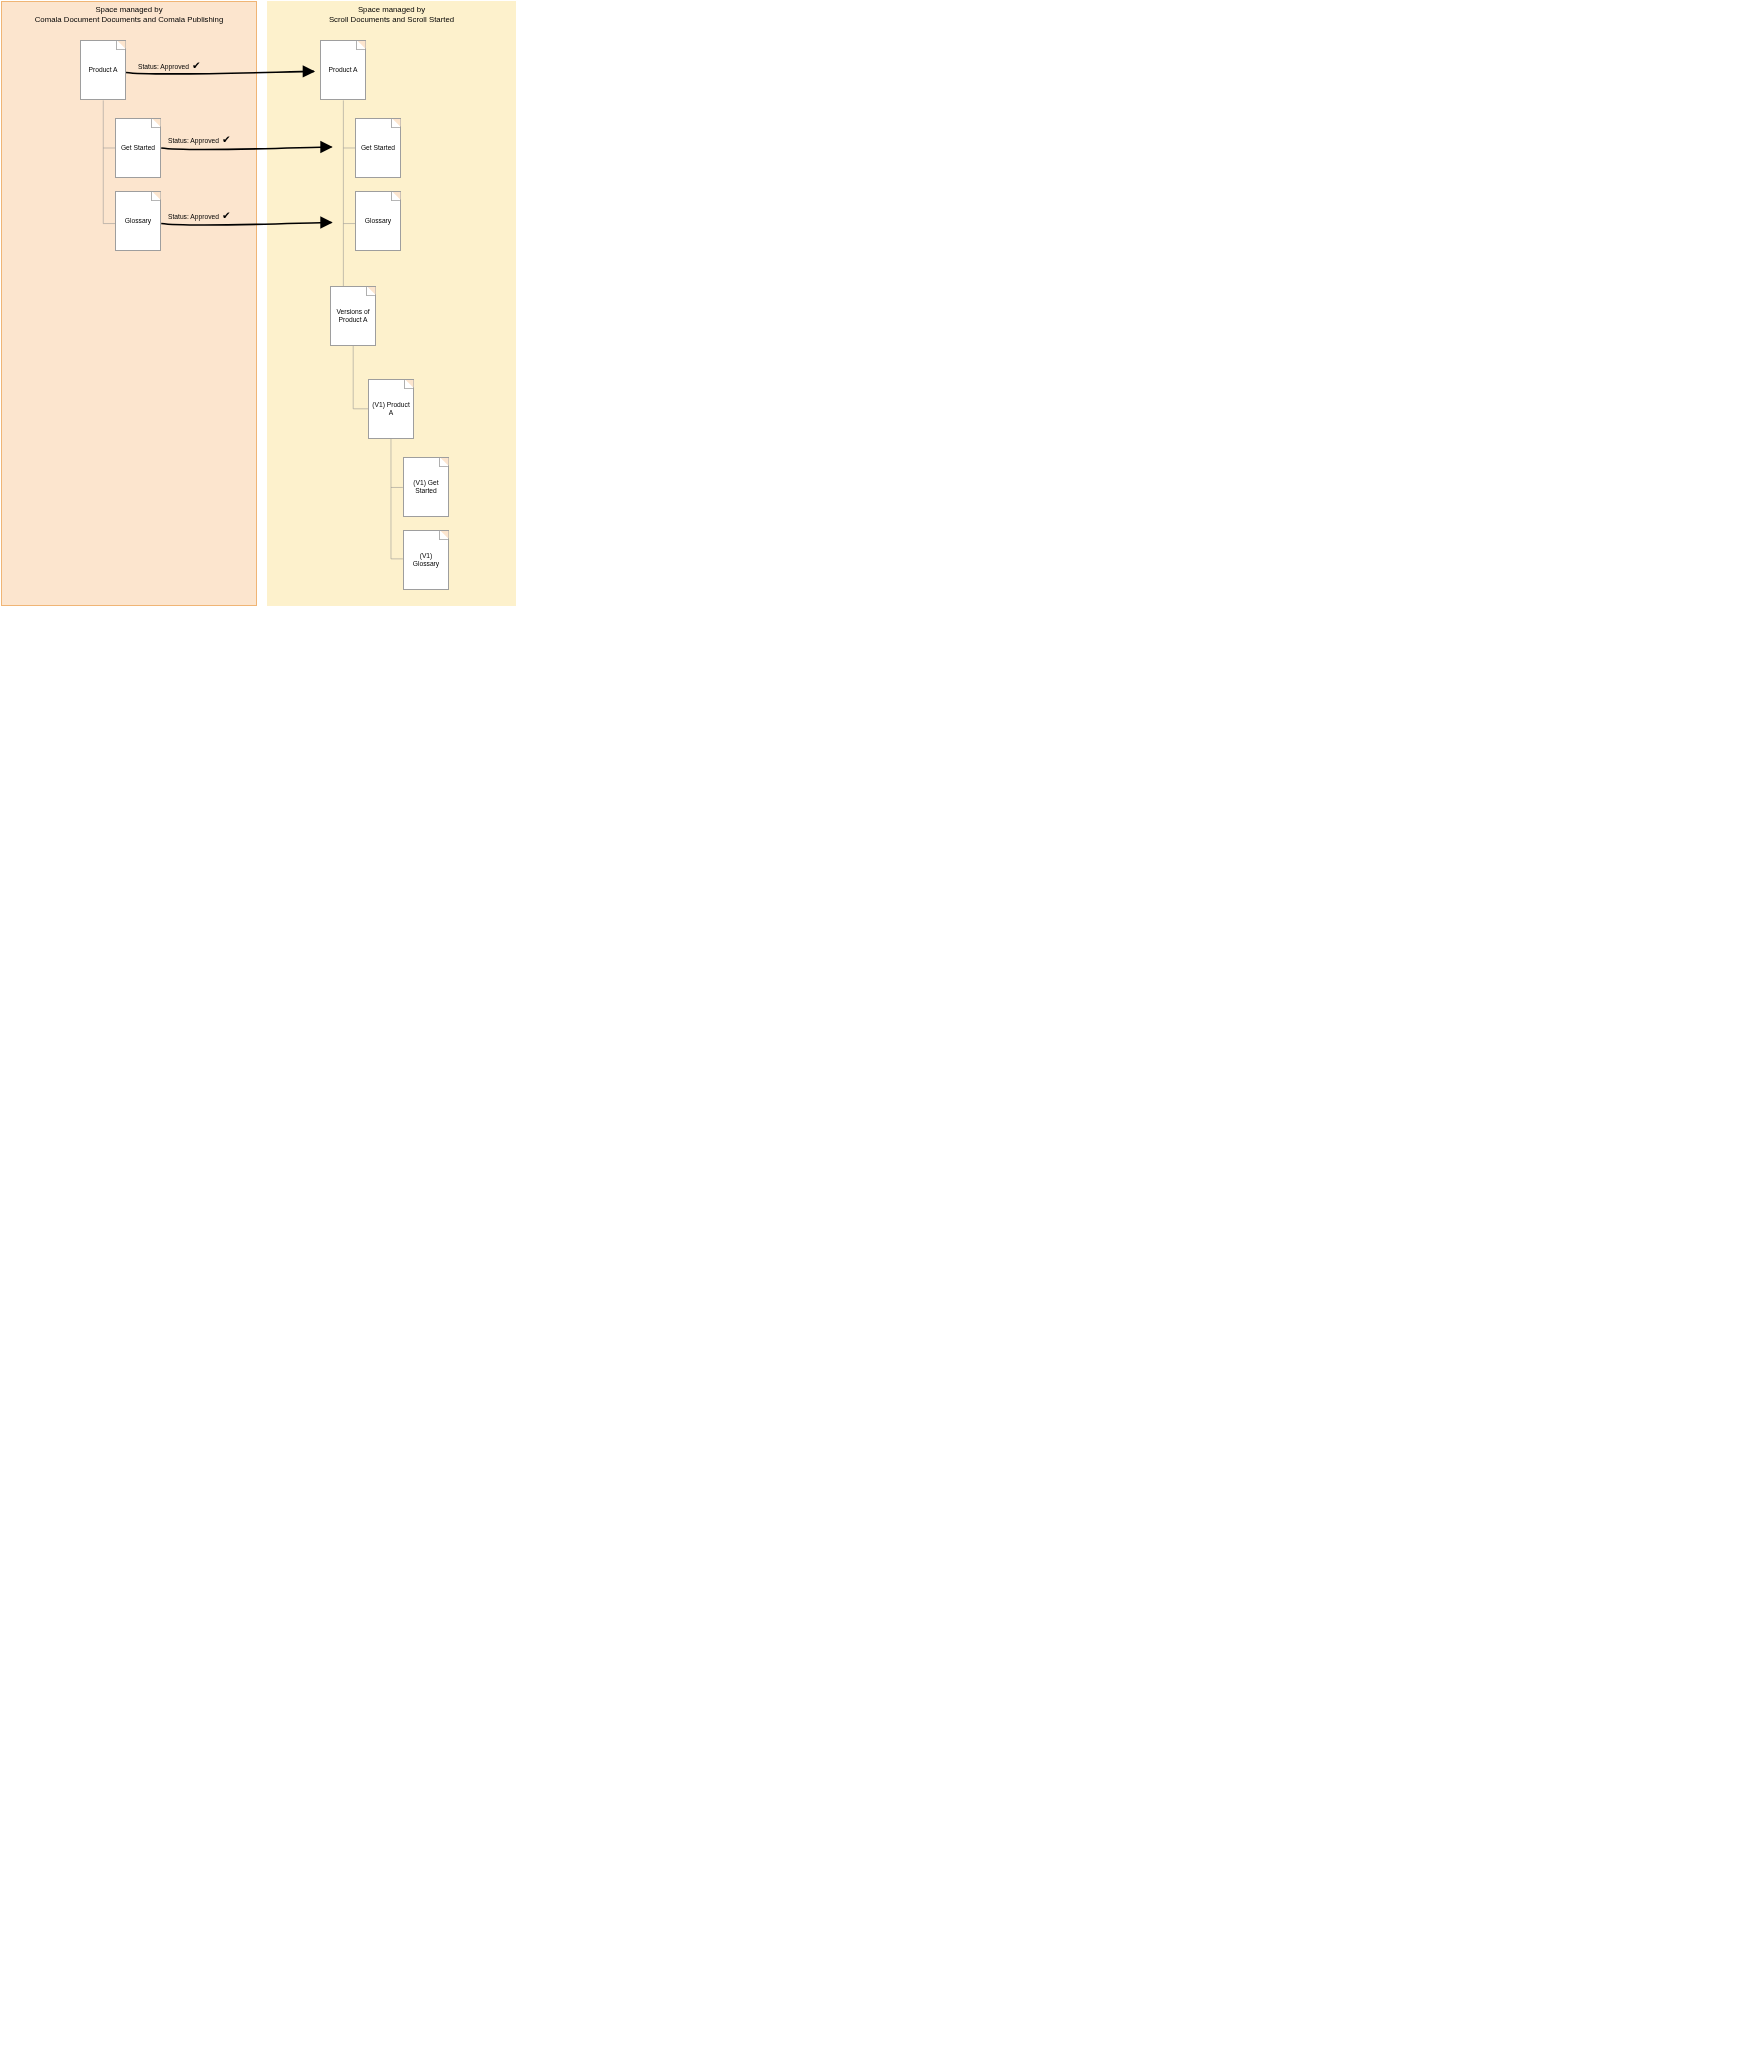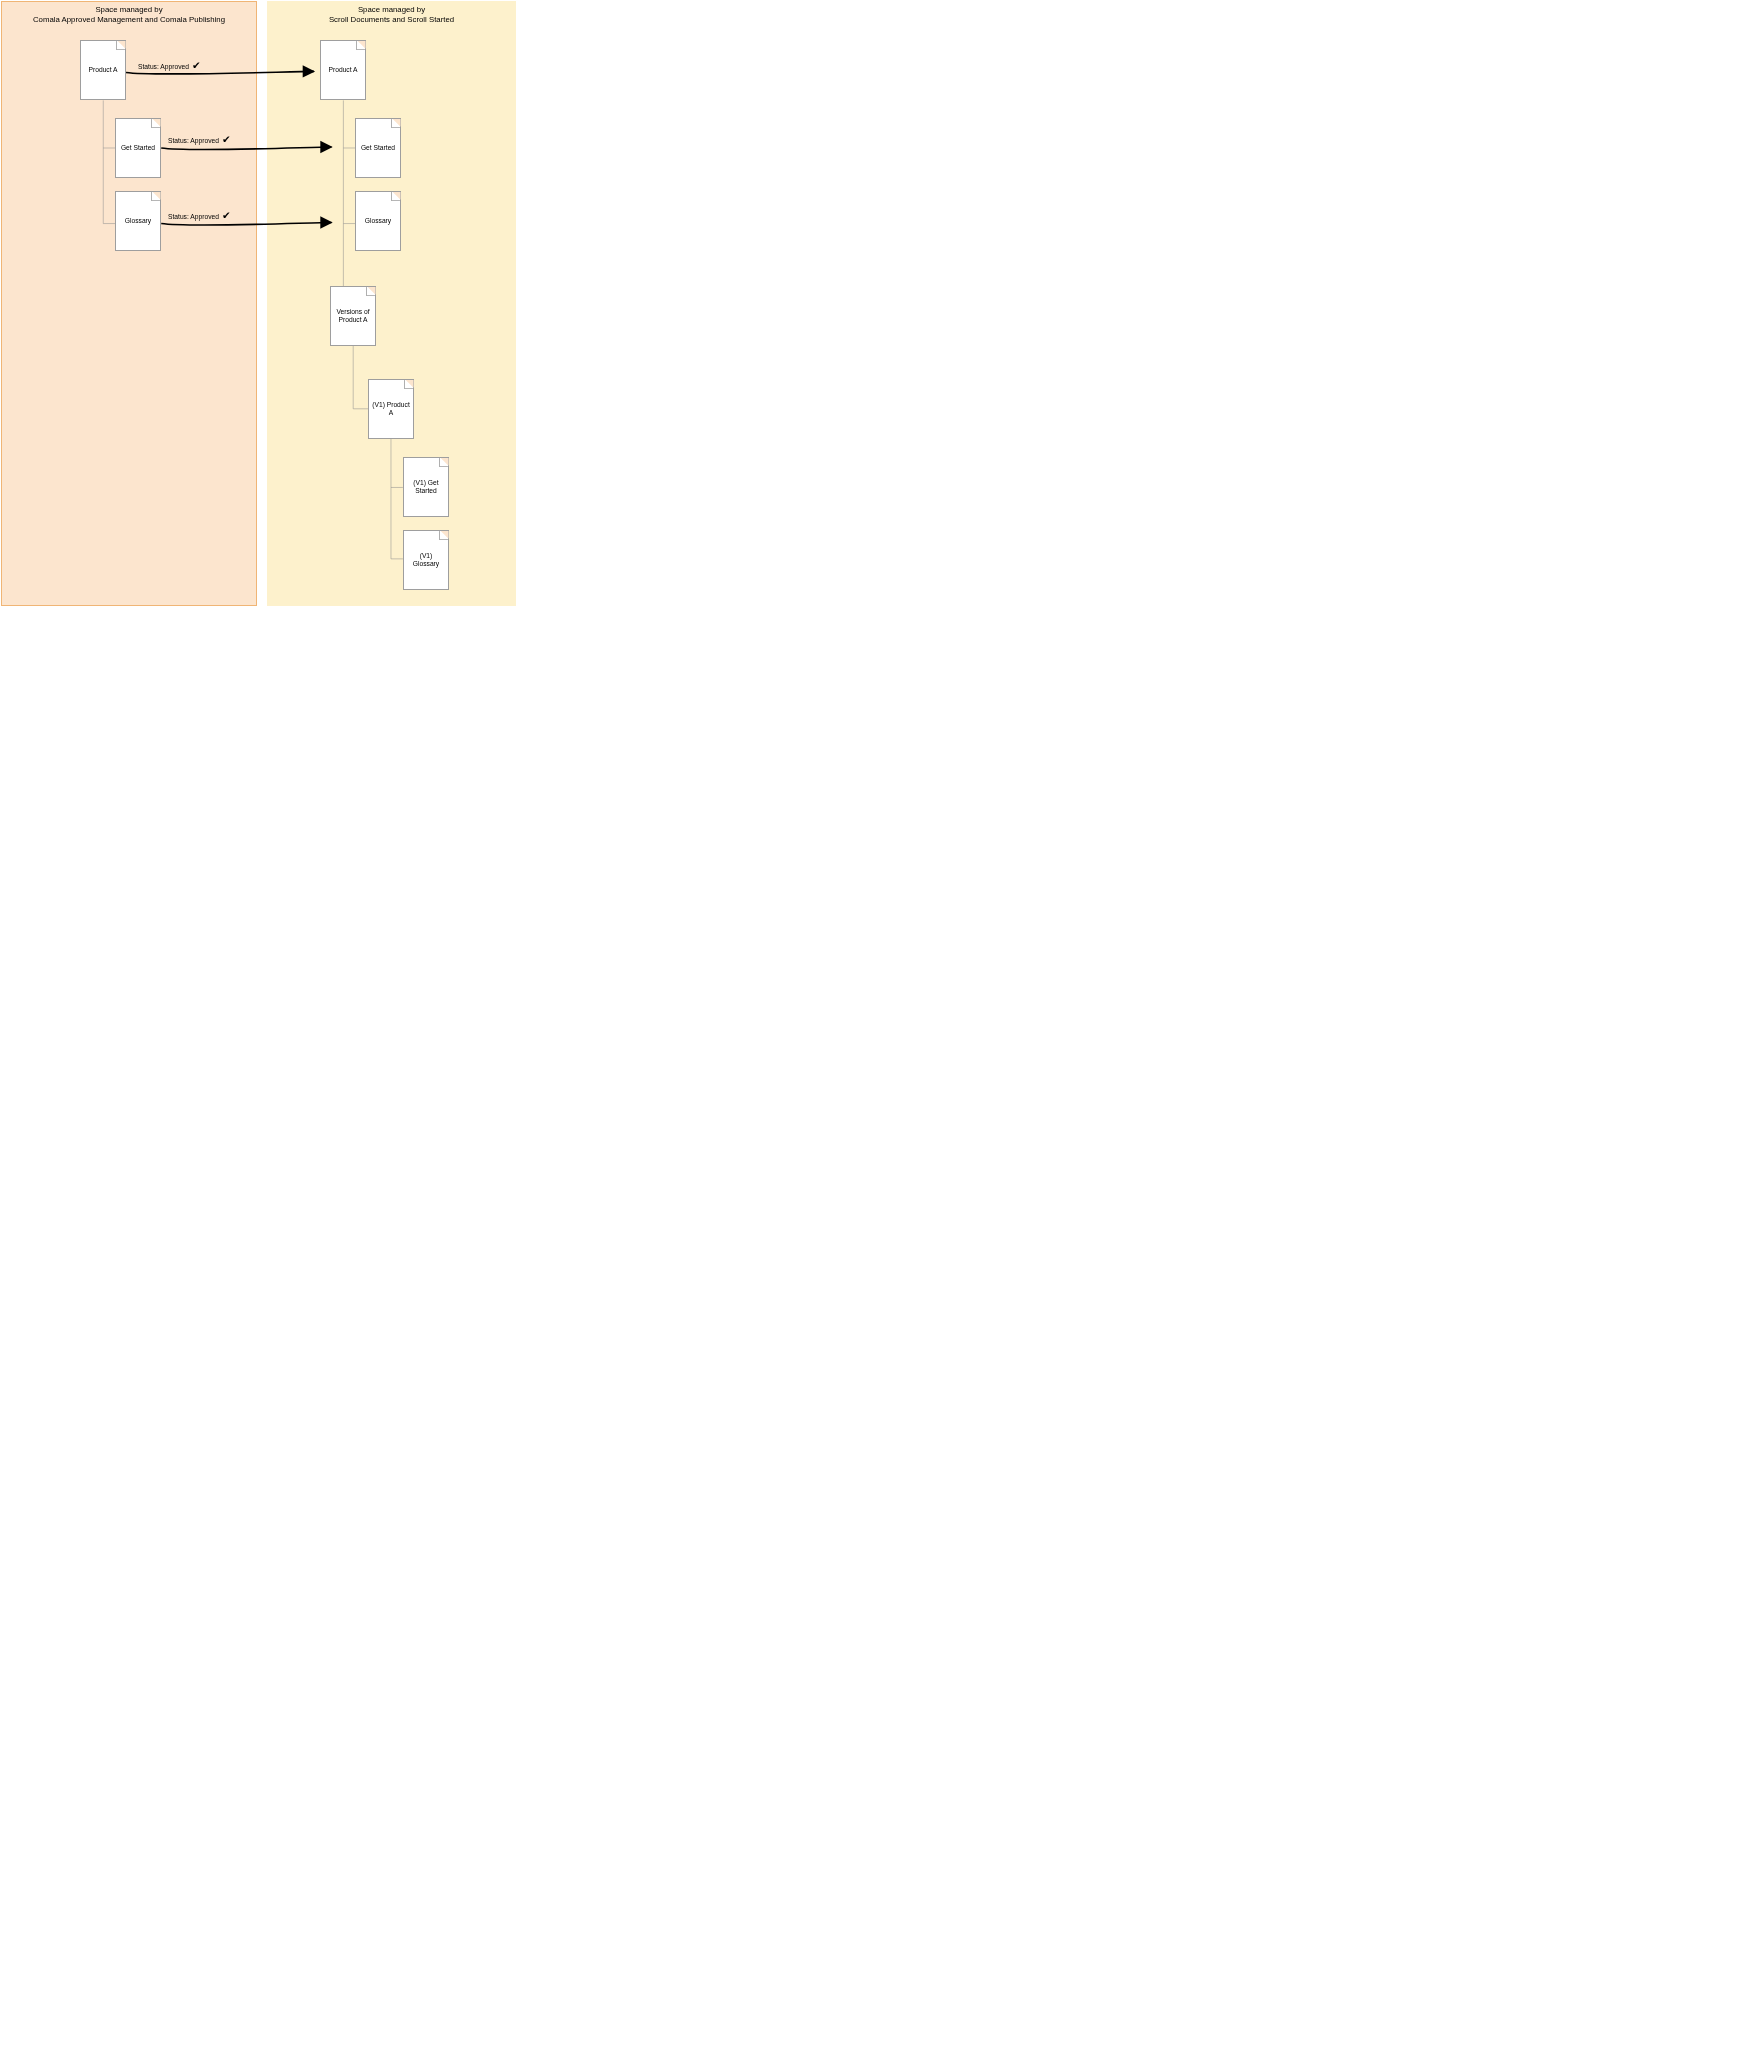--- a/index.html
+++ b/index.html
@@ -94,21 +94,21 @@
   }
 </style>
 </head>
 <body>
 
 <div class="canvas">
 
   <div class="panel panel-left">
     <div class="panel-title">
       <span>Space managed by</span><br>
-      <span>Comala Approved Management and Comala Publishing</span>
+      <span>Comala Document Documents and Comala Publishing</span>
     </div>
   </div>
 
   <div class="panel panel-right">
     <div class="panel-title">
       <span>Space managed by</span><br>
       <span>Scroll Documents and Scroll Started</span>
     </div>
   </div>
 

